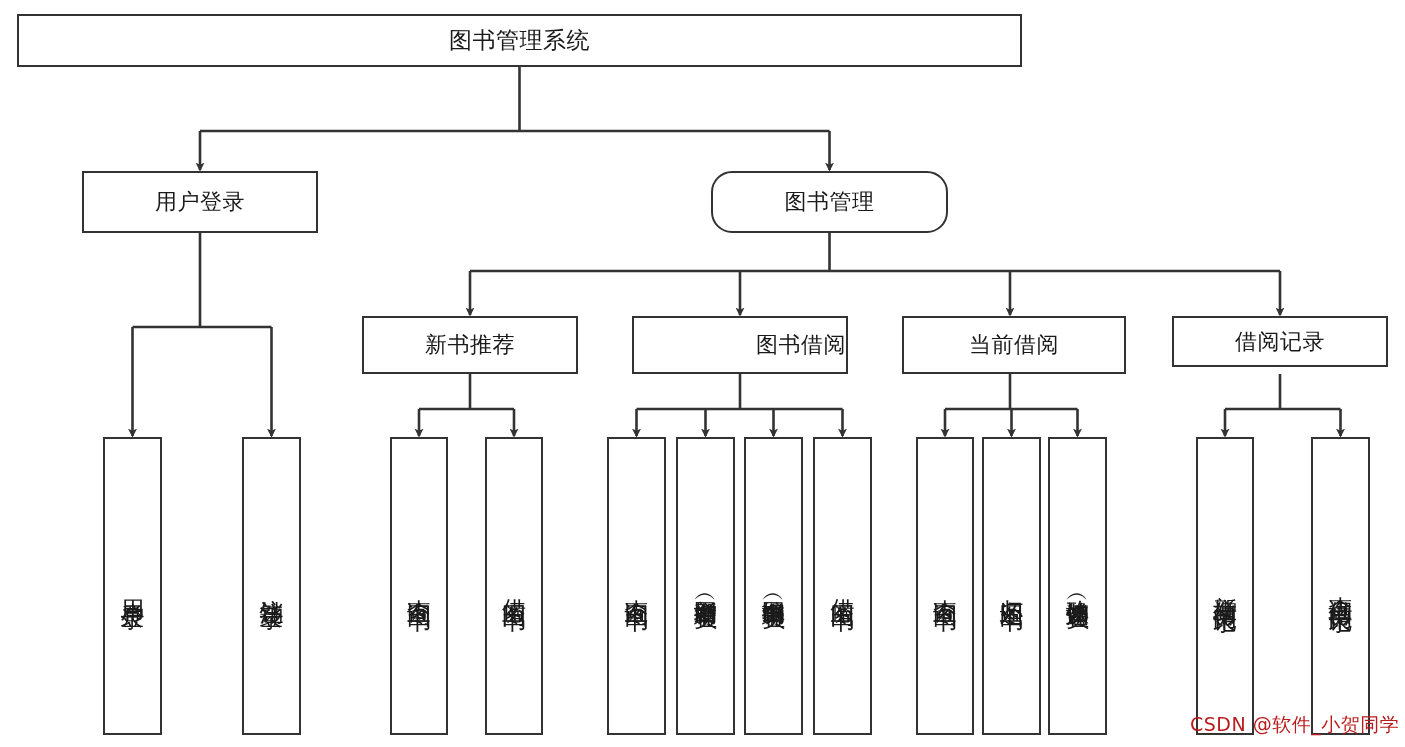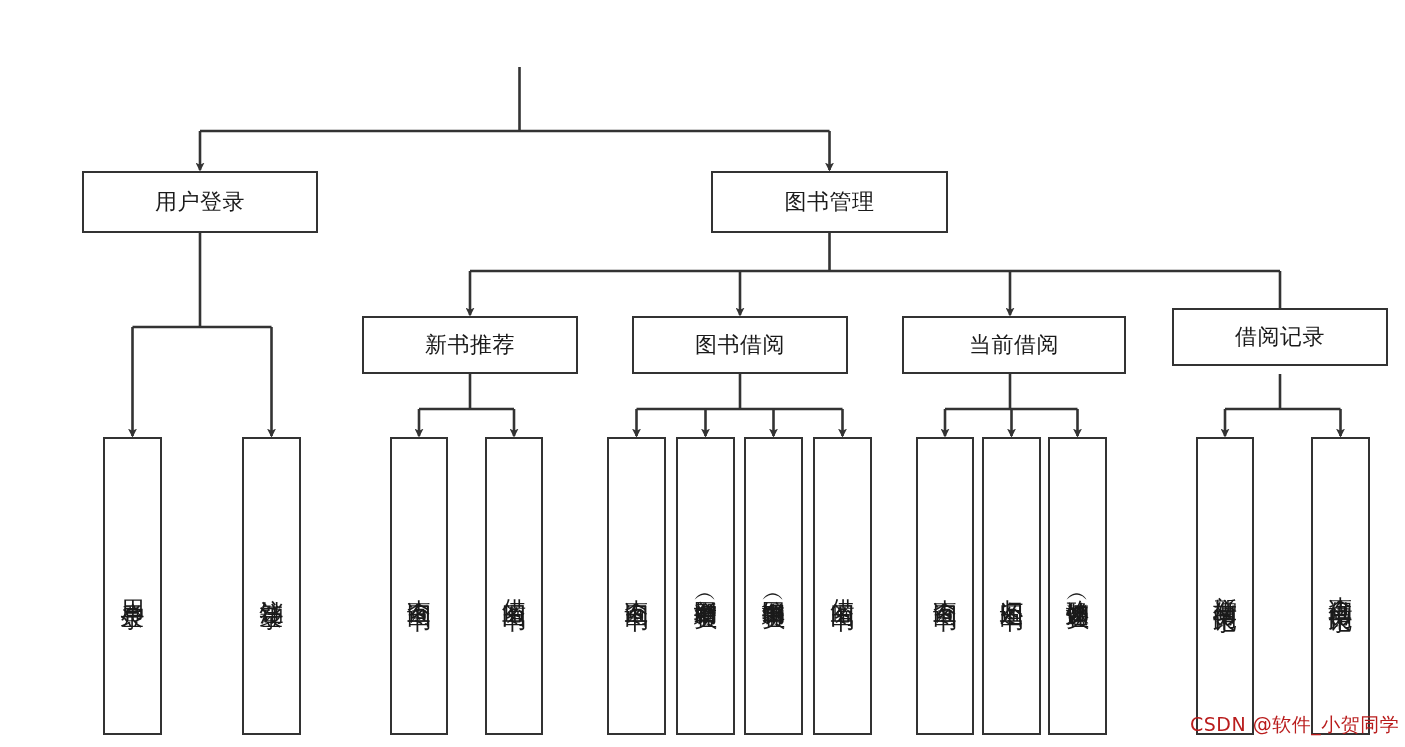--- a/index.html
+++ b/index.html
@@ -115,38 +115,41 @@
         <path d="M945,409 L945,436" marker-end="url(#arrow)"></path>
         <path d="M1011.5,409 L1011.5,436" marker-end="url(#arrow)"></path>
         <path d="M1077.5,409 L1077.5,436" marker-end="url(#arrow)"></path>
         <path d="M1280,374 L1280,409"></path>
         <path d="M1225,409 L1340.5,409"></path>
         <path d="M1225,409 L1225,436" marker-end="url(#arrow)"></path>
         <path d="M1340.5,409 L1340.5,436" marker-end="url(#arrow)"></path>
       </g>
   </svg>
 
+  <div class="node root horiz" style="left: 17px; top: 14px; width: 1005px; height: 53px;">
+    <span class="lbl">图书管理系统</span>
+  </div>
 
   <div class="node horiz" style="left: 82px; top: 171px; width: 236px; height: 62px;">
     <span class="lbl">用户登录</span>
   </div>
-  <div class="node horiz" style="left: 711px; top: 171px; width: 237px; height: 62px;">
+  <div class="node horiz" style="left: 711px; top: 171px; width: 237px; height: 62px; border-radius: 21px;">
     <span class="lbl">图书管理</span>
   </div>
 
   <div class="node horiz" style="left: 362px; top: 316px; width: 216px; height: 58px;">
     <span class="lbl">新书推荐</span>
   </div>
-  <div class="node horiz" style="left: 632px; top: 316px; width: 216px; height: 58px;">
+  <div class="node horiz" style="left: 632px; top: 316px; width: 216px; height: 58px; justify-content: flex-end;">
     <span class="lbl">图书借阅</span>
   </div>
   <div class="node horiz" style="left: 902px; top: 316px; width: 224px; height: 58px;">
     <span class="lbl">当前借阅</span>
   </div>
-  <div class="node horiz" style="left: 1172px; top: 308px; width: 216px; height: 58px;">
+  <div class="node horiz" style="left: 1172px; top: 316px; width: 216px; height: 51px;">
     <span class="lbl">借阅记录</span>
   </div>
 
   <div class="node vert" style="left: 103px; top: 437px; width: 59px; height: 298px;">
     <span class="lbl">用户登录</span>
   </div>
   <div class="node vert" style="left: 242px; top: 437px; width: 59px; height: 298px;">
     <span class="lbl">注销登录</span>
   </div>
 

